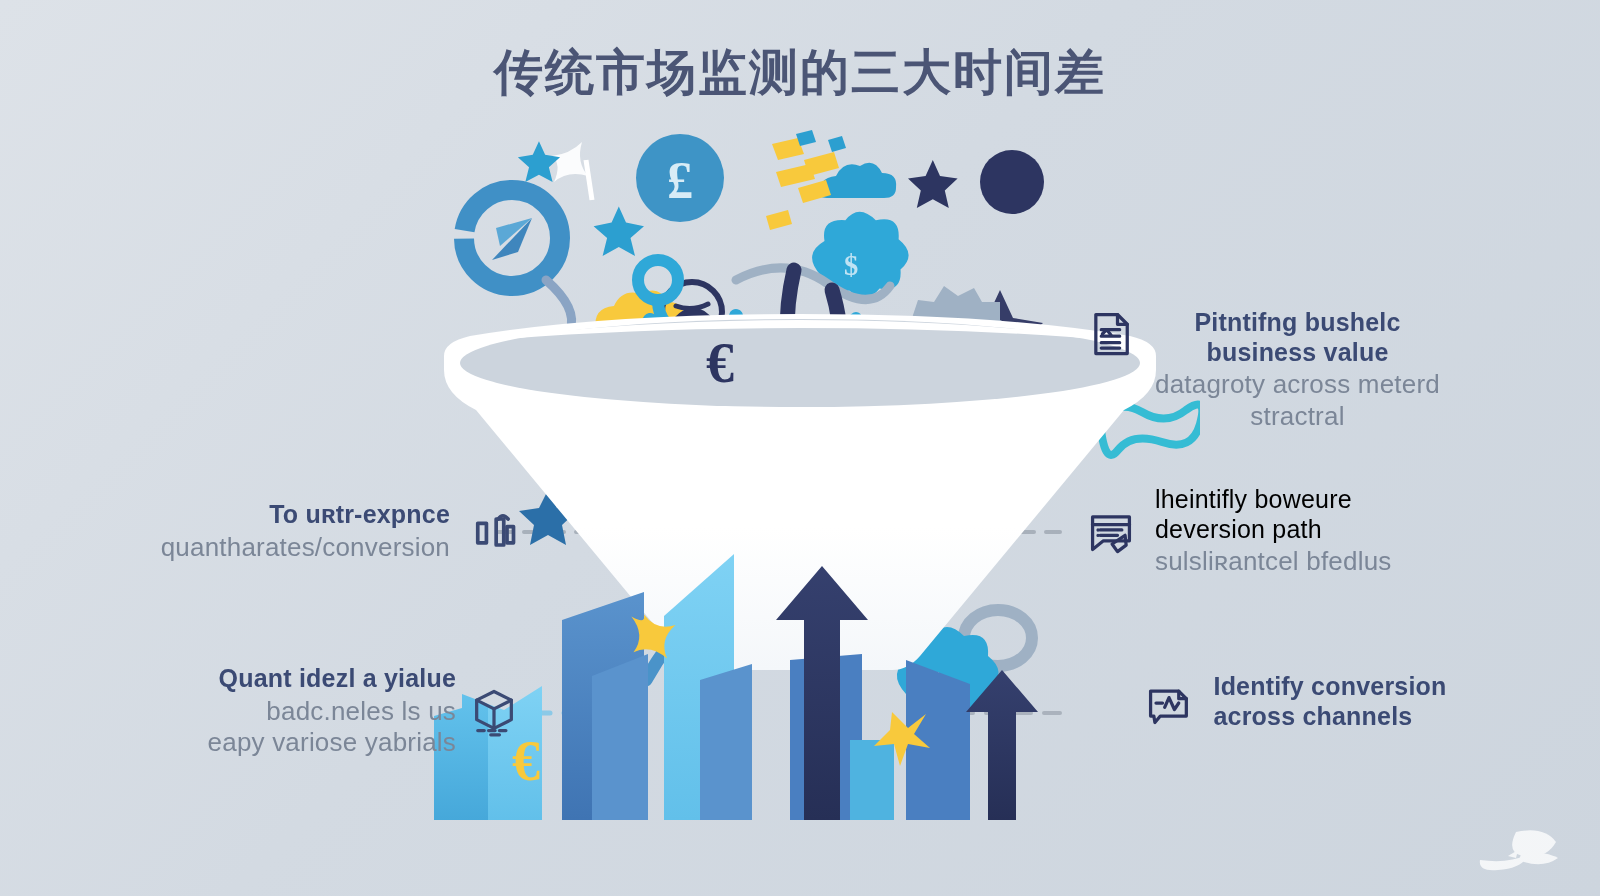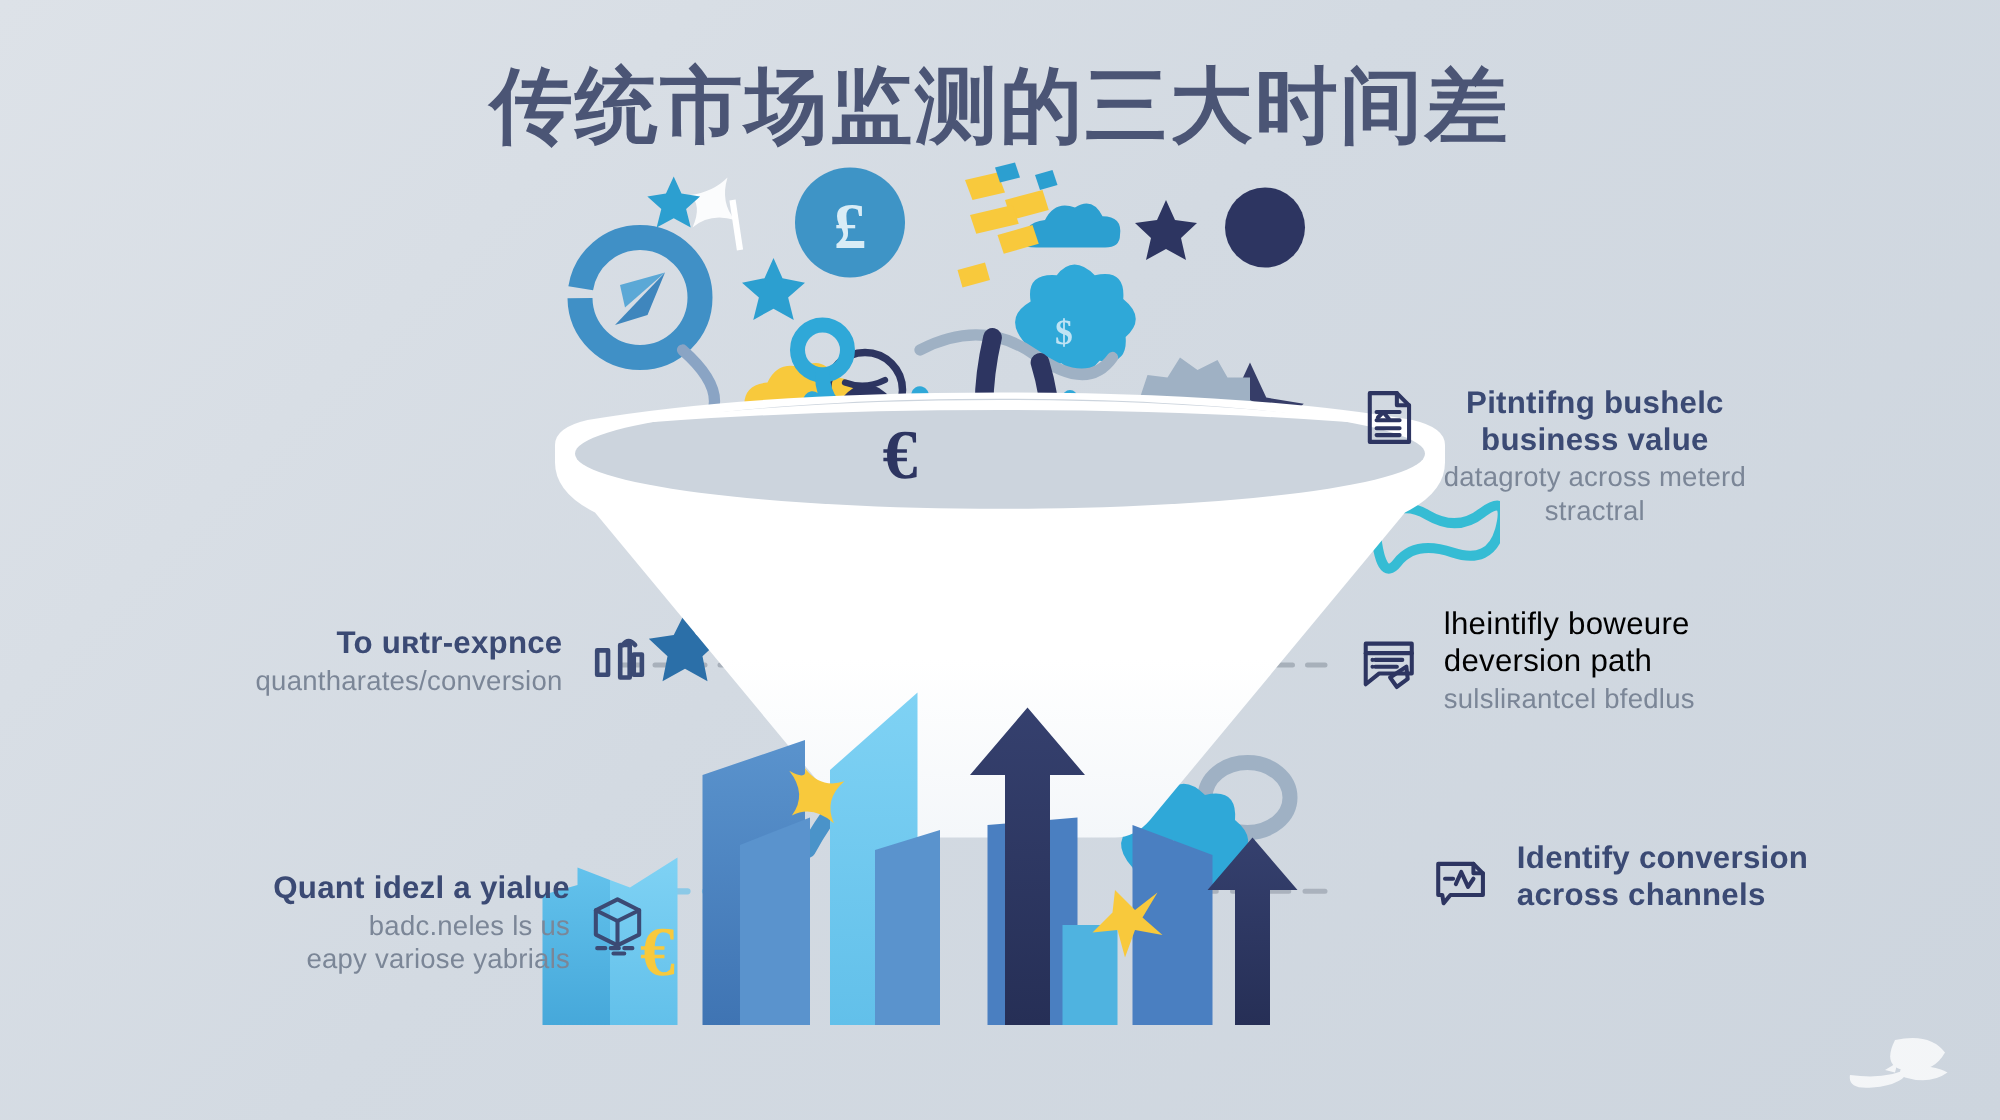--- a/index.html
+++ b/index.html
@@ -7,44 +7,44 @@
     width:1600px;height:896px;overflow:hidden;
     font-family:"Liberation Sans", sans-serif;
     background:linear-gradient(135deg,#dde2e8 0%,#d3dae2 45%,#cdd5de 100%);
     position:relative;
   }
   .stage{position:absolute;inset:0;}
 
   
   .title{
     position:absolute;top:40px;left:0;width:1600px;text-align:center;
-    font-size:66px;font-weight:600;letter-spacing:2px;
+    font-size:49px;font-weight:600;letter-spacing:2px;
     color:#4b5575;
     font-family:"Liberation Sans", sans-serif;
   }
 
   
   .side{position:absolute;display:flex;align-items:center;gap:18px;}
   .side.left{justify-content:flex-end;text-align:right;}
   .side.right{justify-content:flex-start;text-align:left;}
   .txt-head{
     font-size:25px;font-weight:700;color:#3b4a74;line-height:1.18;
     letter-spacing:.2px;
   }
   .txt-head.soft{color:#5b6a8c;}
   .txt-sub{
-    font-size:22px;font-weight:400;color:#7b8697;line-height:1.22;
+    font-size:26px;font-weight:400;color:#7b8697;line-height:1.22;
     margin-top:2px;letter-spacing:.2px;
   }
   .ic{flex:0 0 auto;width:52px;height:52px;display:block;}
 
   
   #side-l1{left:120px;top:330px;width:400px;}
   #side-l2{left:110px;top:500px;width:410px;}
-  #side-l3{left:110px;top:696px;width:410px;gap:12px;}
+  #side-l3{left:110px;top:664px;width:410px;gap:12px;}
   
   #side-r1{left:1085px;top:308px;width:420px;align-items:flex-start;text-align:center;}
   #side-r2{left:1085px;top:485px;width:420px;align-items:center;}
   #side-r3{left:1085px;top:672px;width:420px;align-items:center;justify-content:center;}
 
   
   .conn{position:absolute;left:0;top:0;width:1600px;height:896px;pointer-events:none;}
 
   
   .art{position:absolute;left:400px;top:120px;width:800px;height:700px;}

